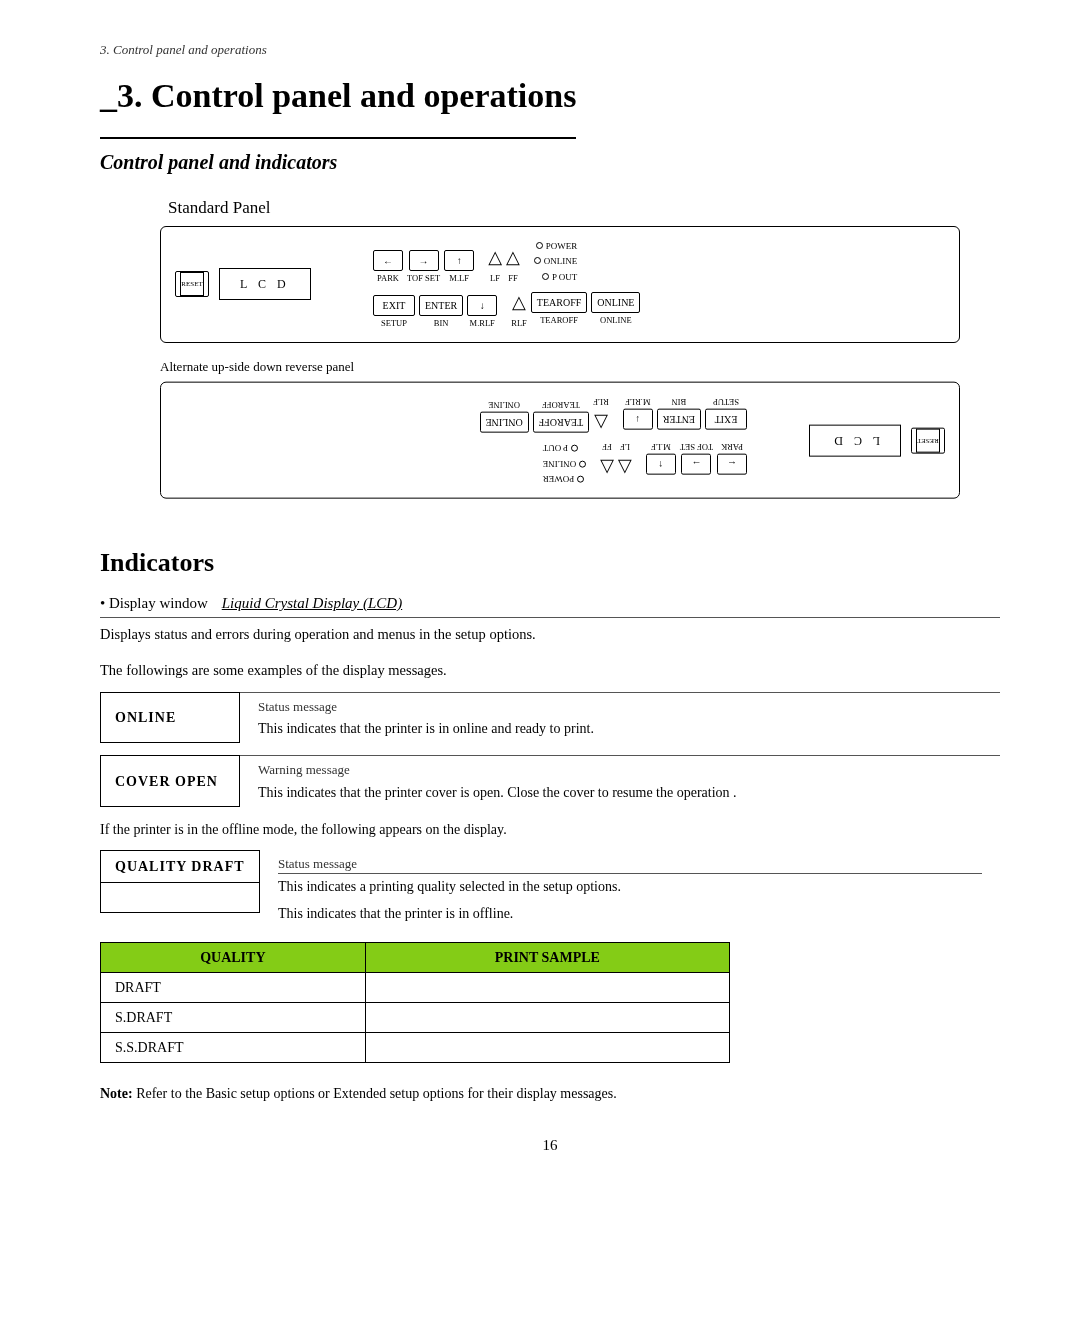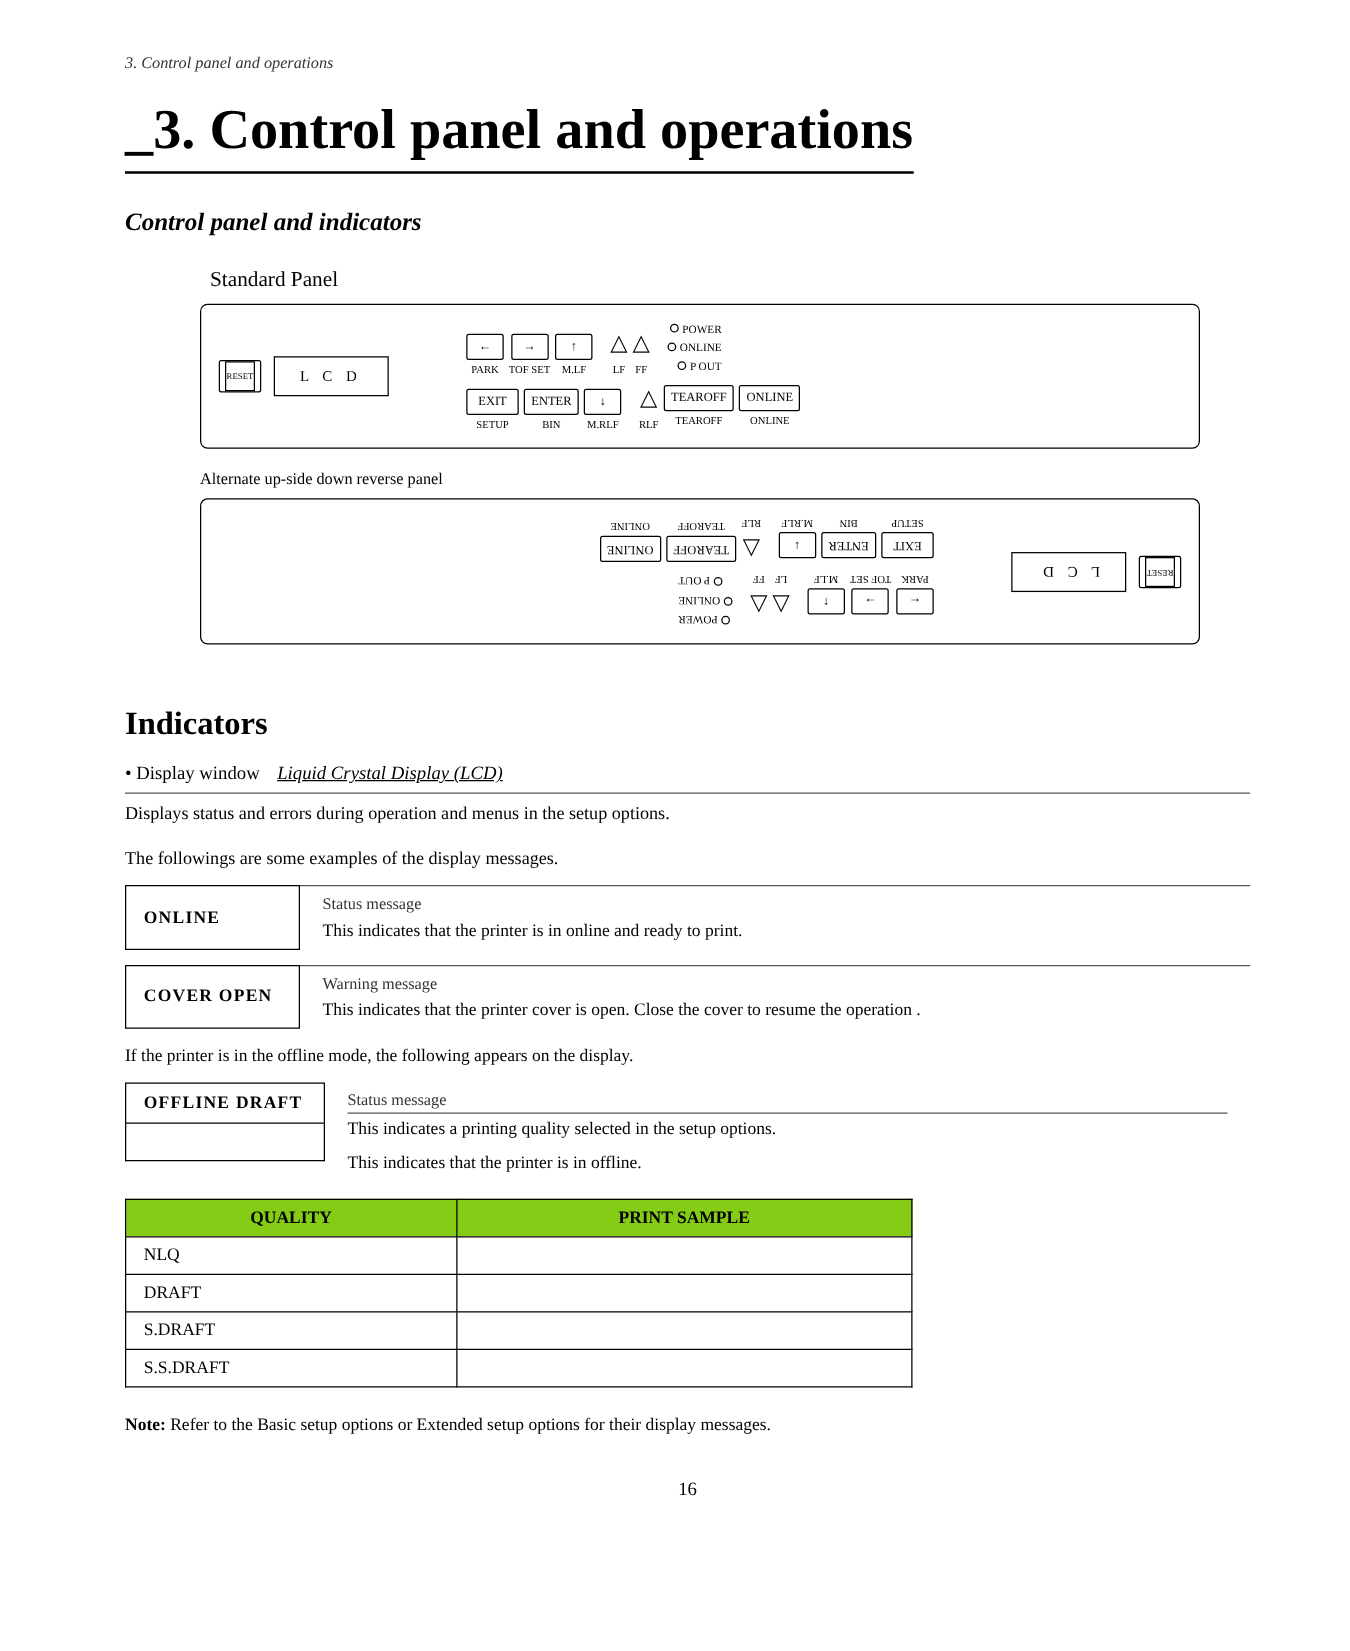--- a/index.html
+++ b/index.html
@@ -13,25 +13,25 @@
       font-size: 15px;
       line-height: 1.5;
     }
     .breadcrumb {
       font-style: italic;
       font-size: 13px;
       margin-bottom: 10px;
       color: #333;
     }
     h1 {
-      font-size: 45px;
-      font-weight: bold;
-      margin-bottom: 16px;
+      font-size: 34px;
+      font-weight: bold;
+      margin-bottom: 0;
       border-bottom: 2px solid #000;
-      padding-bottom: 0;
+      padding-bottom: 16px;
       display: inline-block;
     }
     h2.subheading {
       font-size: 20px;
       font-weight: bold;
       font-style: italic;
       margin: 8px 0 18px 0;
     }
     .section-label {
       font-size: 17px;
@@ -477,41 +477,37 @@
   </div>
 </div>
 
 
 <div class="offline-note">If the printer is in the offline mode, the following appears on the display.</div>
 
 
 <div class="offline-row">
   <div style="display:flex;flex-direction:column;">
     <div class="offline-display">
-      <span>OFFLINE DRAFT</span>
+      <span>QUALITY DRAFT</span>
     </div>
     <div style="border-left:1.5px solid #000;border-right:1.5px solid #000;border-bottom:1.5px solid #000;height:30px;width:100%;"></div>
   </div>
   <div class="offline-info">
     <div class="offline-status-label">Status message</div>
     <div class="msg-desc">This indicates a printing quality selected in the setup options.</div>
     <div class="offline-desc2">This indicates that the printer is in offline.</div>
   </div>
 </div>
 
 
 <table class="quality-table">
   <tbody>
       <tr>
     <th>QUALITY</th>
     <th>PRINT SAMPLE</th>
-  </tr>
-  <tr>
-    <td>NLQ</td>
-    <td></td>
   </tr>
   <tr>
     <td>DRAFT</td>
     <td></td>
   </tr>
   <tr>
     <td>S.DRAFT</td>
     <td></td>
   </tr>
   <tr>

